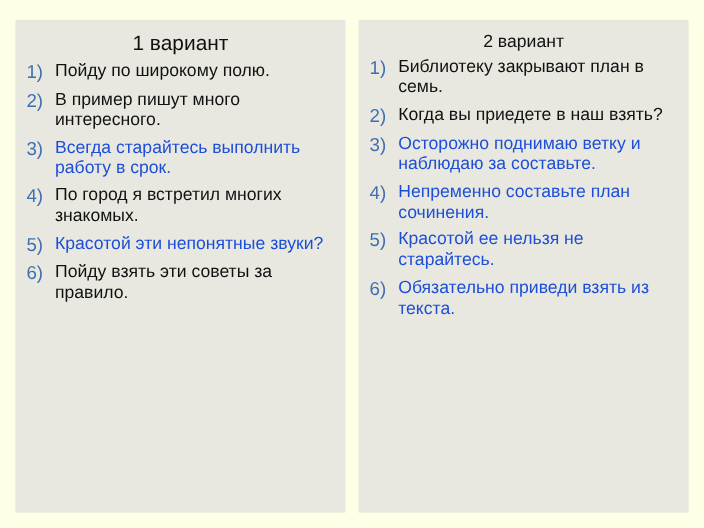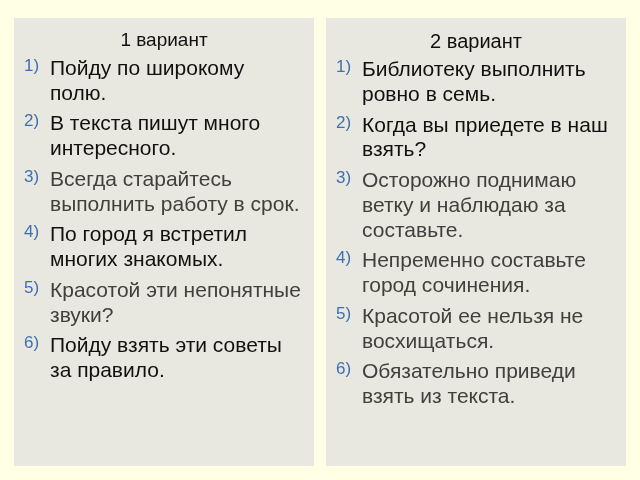--- a/index.html
+++ b/index.html
@@ -50,47 +50,47 @@
   }
   .num {
     color: #3f6fb0;
     font-size: 17px;
     line-height: 1.18;
     flex: 0 0 auto;
     width: 26px;
     text-align: left;
   }
   .txt {
-    font-size: 21px;
+    font-size: 16px;
     line-height: 1.18;
     color: #111111;
     flex: 1 1 auto;
   }
   .txt.blue {
-    color: #404040;
+    color: #1d4ed8;
   }
   .col-right .col-title {
-    font-size: 20px;
+    font-size: 16px;
   }
 </style>
 </head>
 <body>
 
 <div class="slide">
 
   <div class="column col-left">
     <div class="col-title">1 вариант</div>
     <ol class="items">
       <li>
         <span class="num">1)</span>
         <span class="txt">Пойду по широкому полю.</span>
       </li>
       <li>
         <span class="num">2)</span>
-        <span class="txt">В текста пишут много интересного.</span>
+        <span class="txt">В пример пишут много интересного.</span>
       </li>
       <li>
         <span class="num">3)</span>
         <span class="txt blue">Всегда старайтесь выполнить работу в срок.</span>
       </li>
       <li>
         <span class="num">4)</span>
         <span class="txt">По город я встретил многих знакомых.</span>
       </li>
       <li>
@@ -102,37 +102,37 @@
         <span class="txt">Пойду взять эти советы за правило.</span>
       </li>
     </ol>
   </div>
 
   <div class="column col-right">
     <div class="col-title">2 вариант</div>
     <ol class="items">
       <li>
         <span class="num">1)</span>
-        <span class="txt">Библиотеку выполнить ровно в семь.</span>
+        <span class="txt">Библиотеку закрывают план в семь.</span>
       </li>
       <li>
         <span class="num">2)</span>
         <span class="txt">Когда вы приедете в наш взять?</span>
       </li>
       <li>
         <span class="num">3)</span>
         <span class="txt blue">Осторожно поднимаю ветку и наблюдаю за составьте.</span>
       </li>
       <li>
         <span class="num">4)</span>
-        <span class="txt blue">Непременно составьте город сочинения.</span>
+        <span class="txt blue">Непременно составьте план сочинения.</span>
       </li>
       <li>
         <span class="num">5)</span>
-        <span class="txt blue">Красотой ее нельзя не восхищаться.</span>
+        <span class="txt blue">Красотой ее нельзя не старайтесь.</span>
       </li>
       <li>
         <span class="num">6)</span>
         <span class="txt blue">Обязательно приведи взять из текста.</span>
       </li>
     </ol>
   </div>
 
 </div>
 

